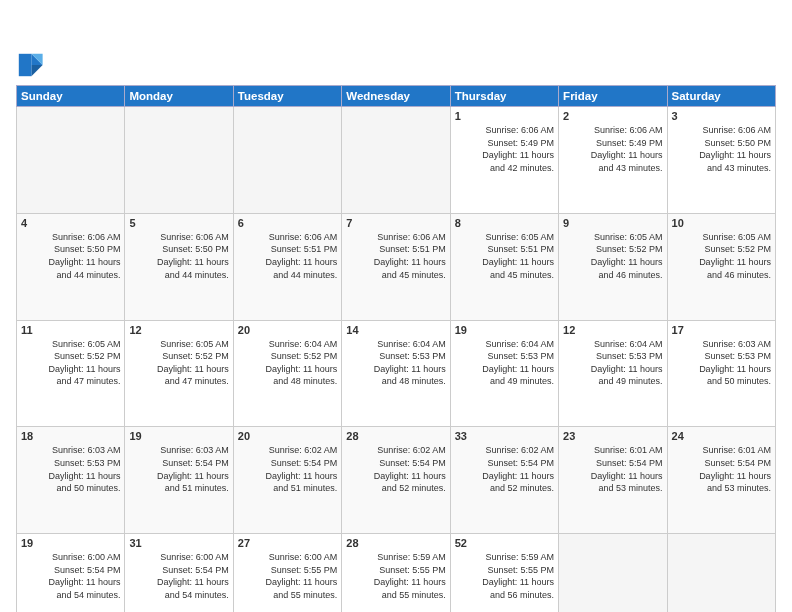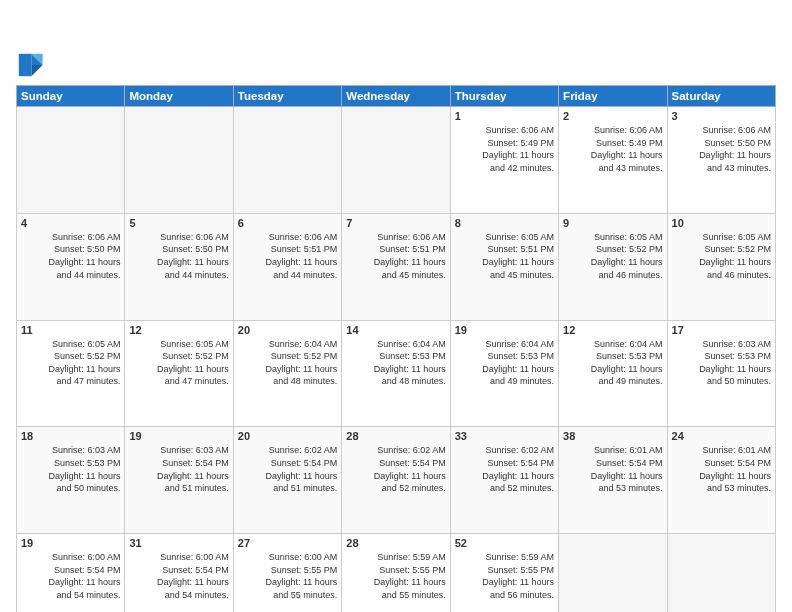--- a/index.html
+++ b/index.html
@@ -292,21 +292,21 @@
 and 52 minutes.</div>
           </td>
           <td>
             <span class="day-number">33</span>
             <div class="day-info" style="white-space: pre-line;">Sunrise: 6:02 AM
 Sunset: 5:54 PM
 Daylight: 11 hours
 and 52 minutes.</div>
           </td>
           <td>
-            <span class="day-number">38</span>
+            <span class="day-number">23</span>
             <div class="day-info" style="white-space: pre-line;">Sunrise: 6:01 AM
 Sunset: 5:54 PM
 Daylight: 11 hours
 and 53 minutes.</div>
           </td>
           <td>
             <span class="day-number">24</span>
             <div class="day-info" style="white-space: pre-line;">Sunrise: 6:01 AM
 Sunset: 5:54 PM
 Daylight: 11 hours

